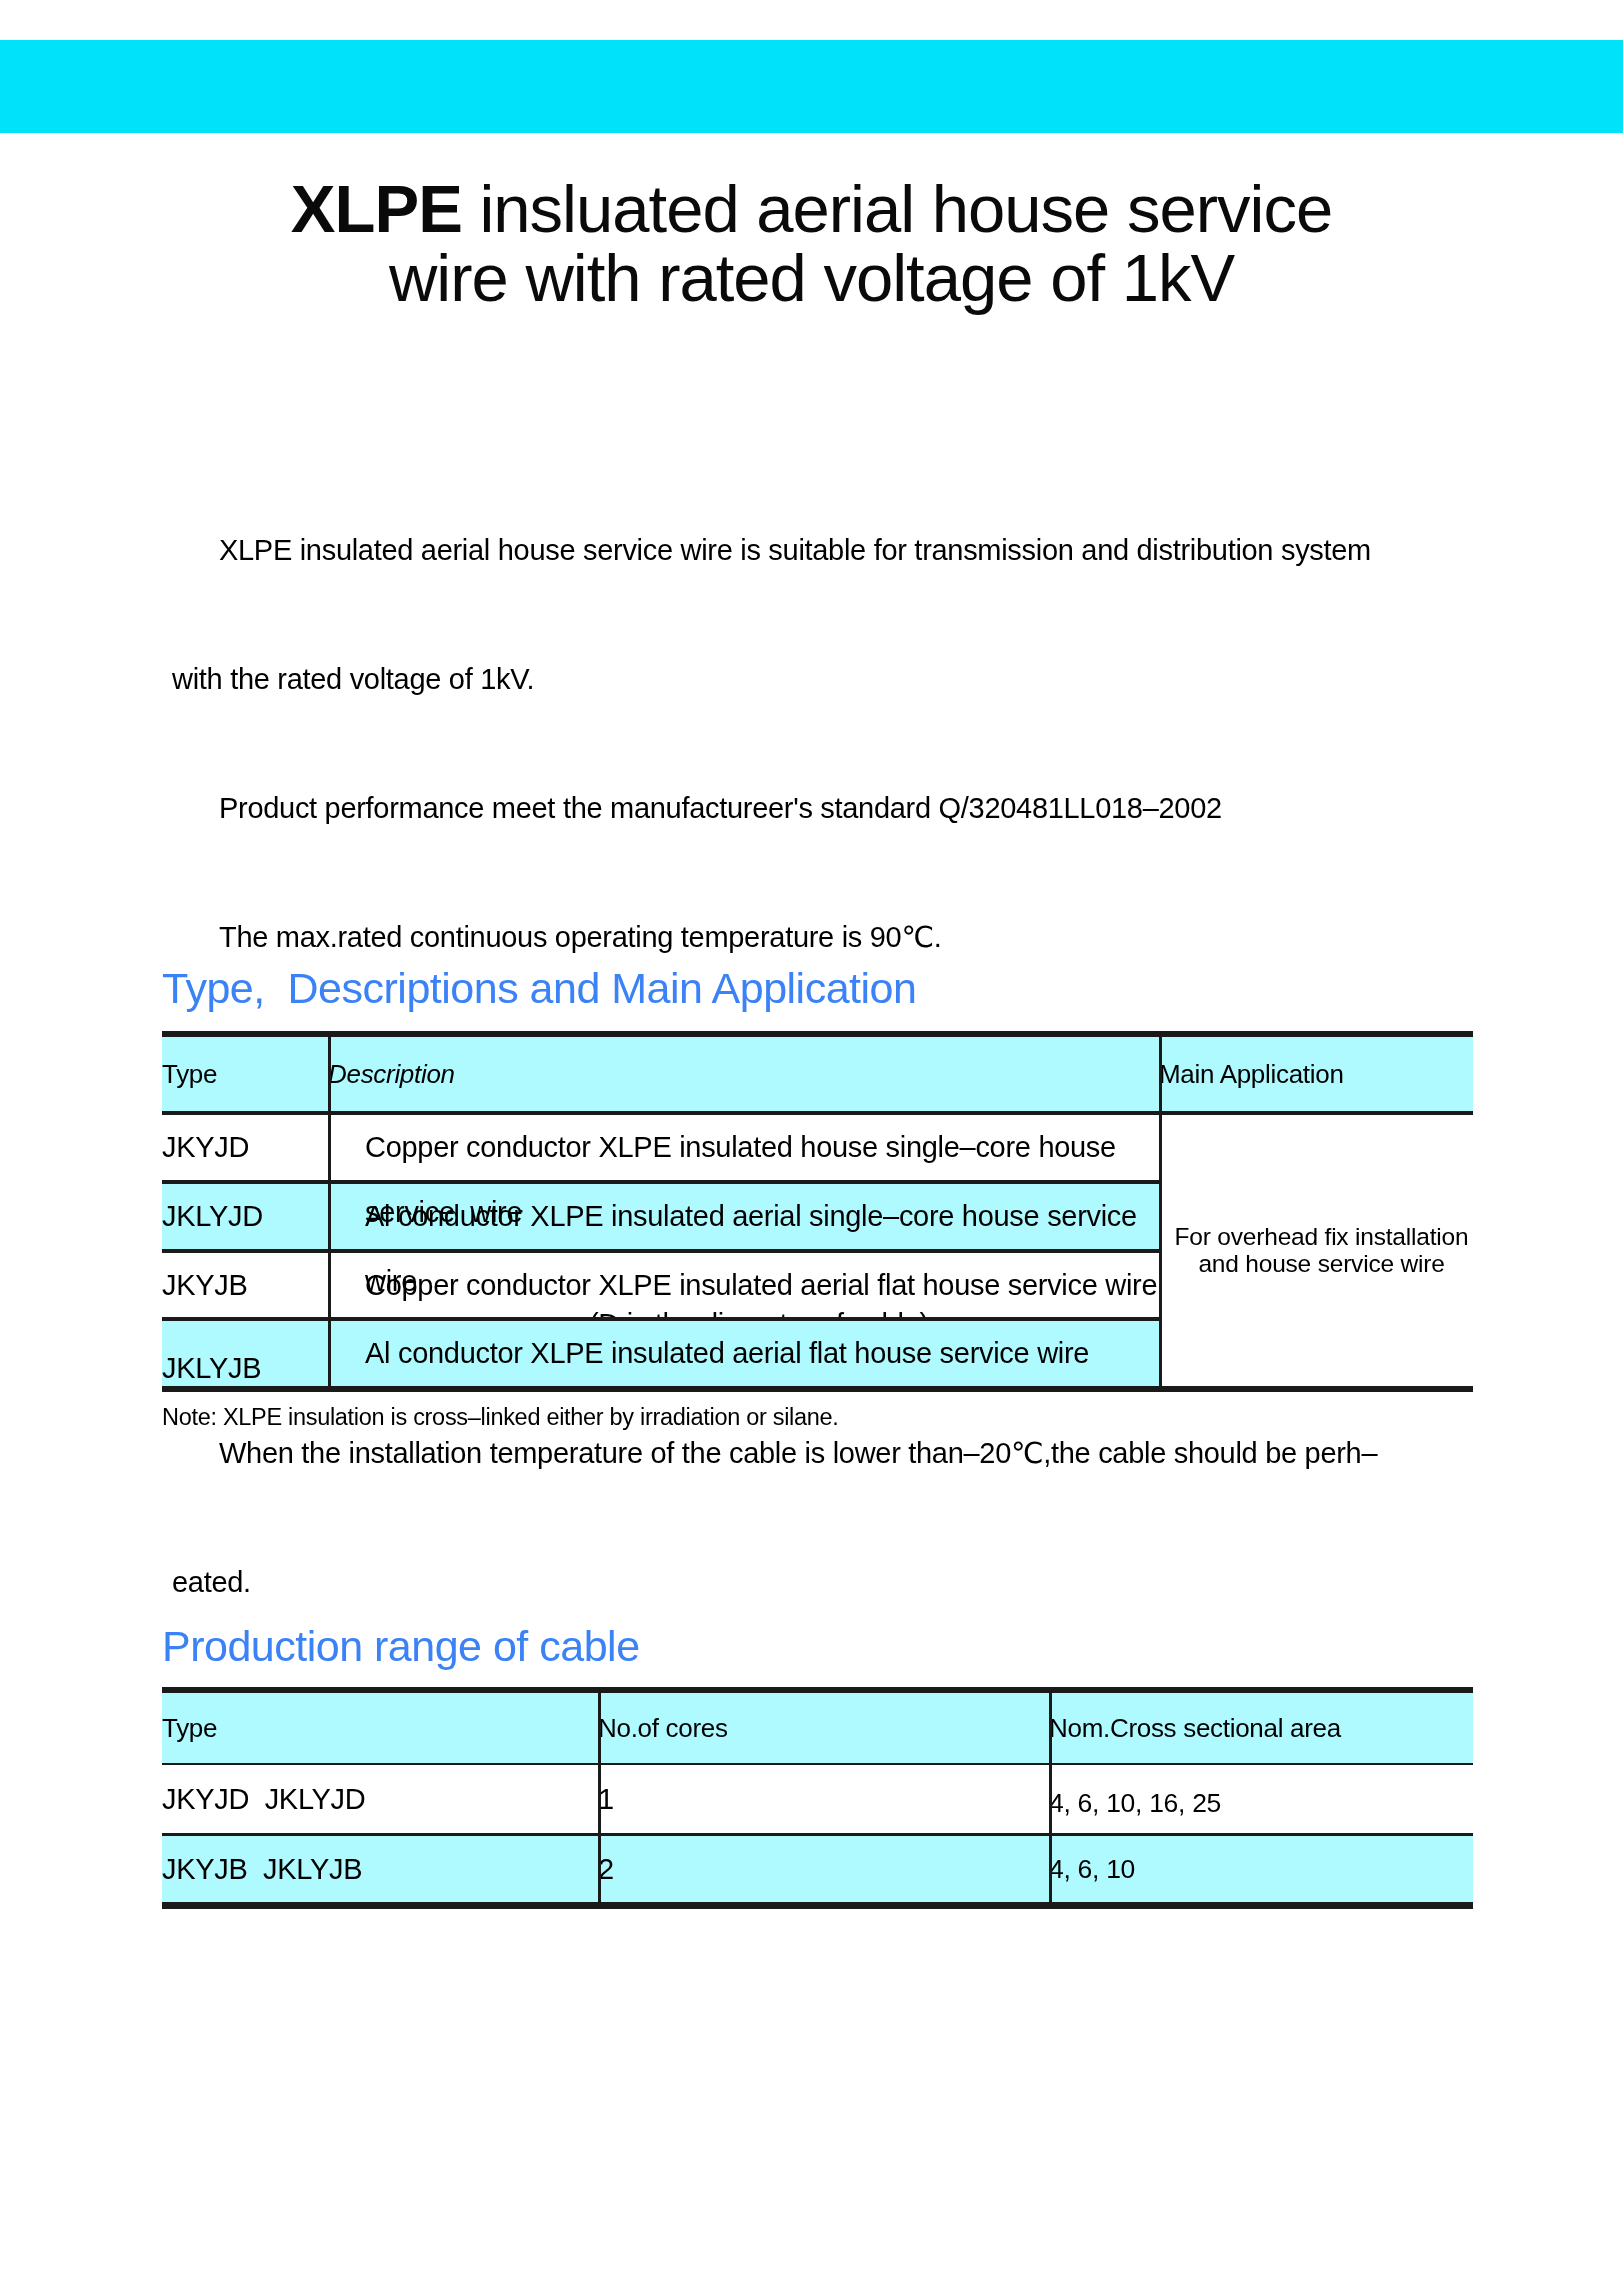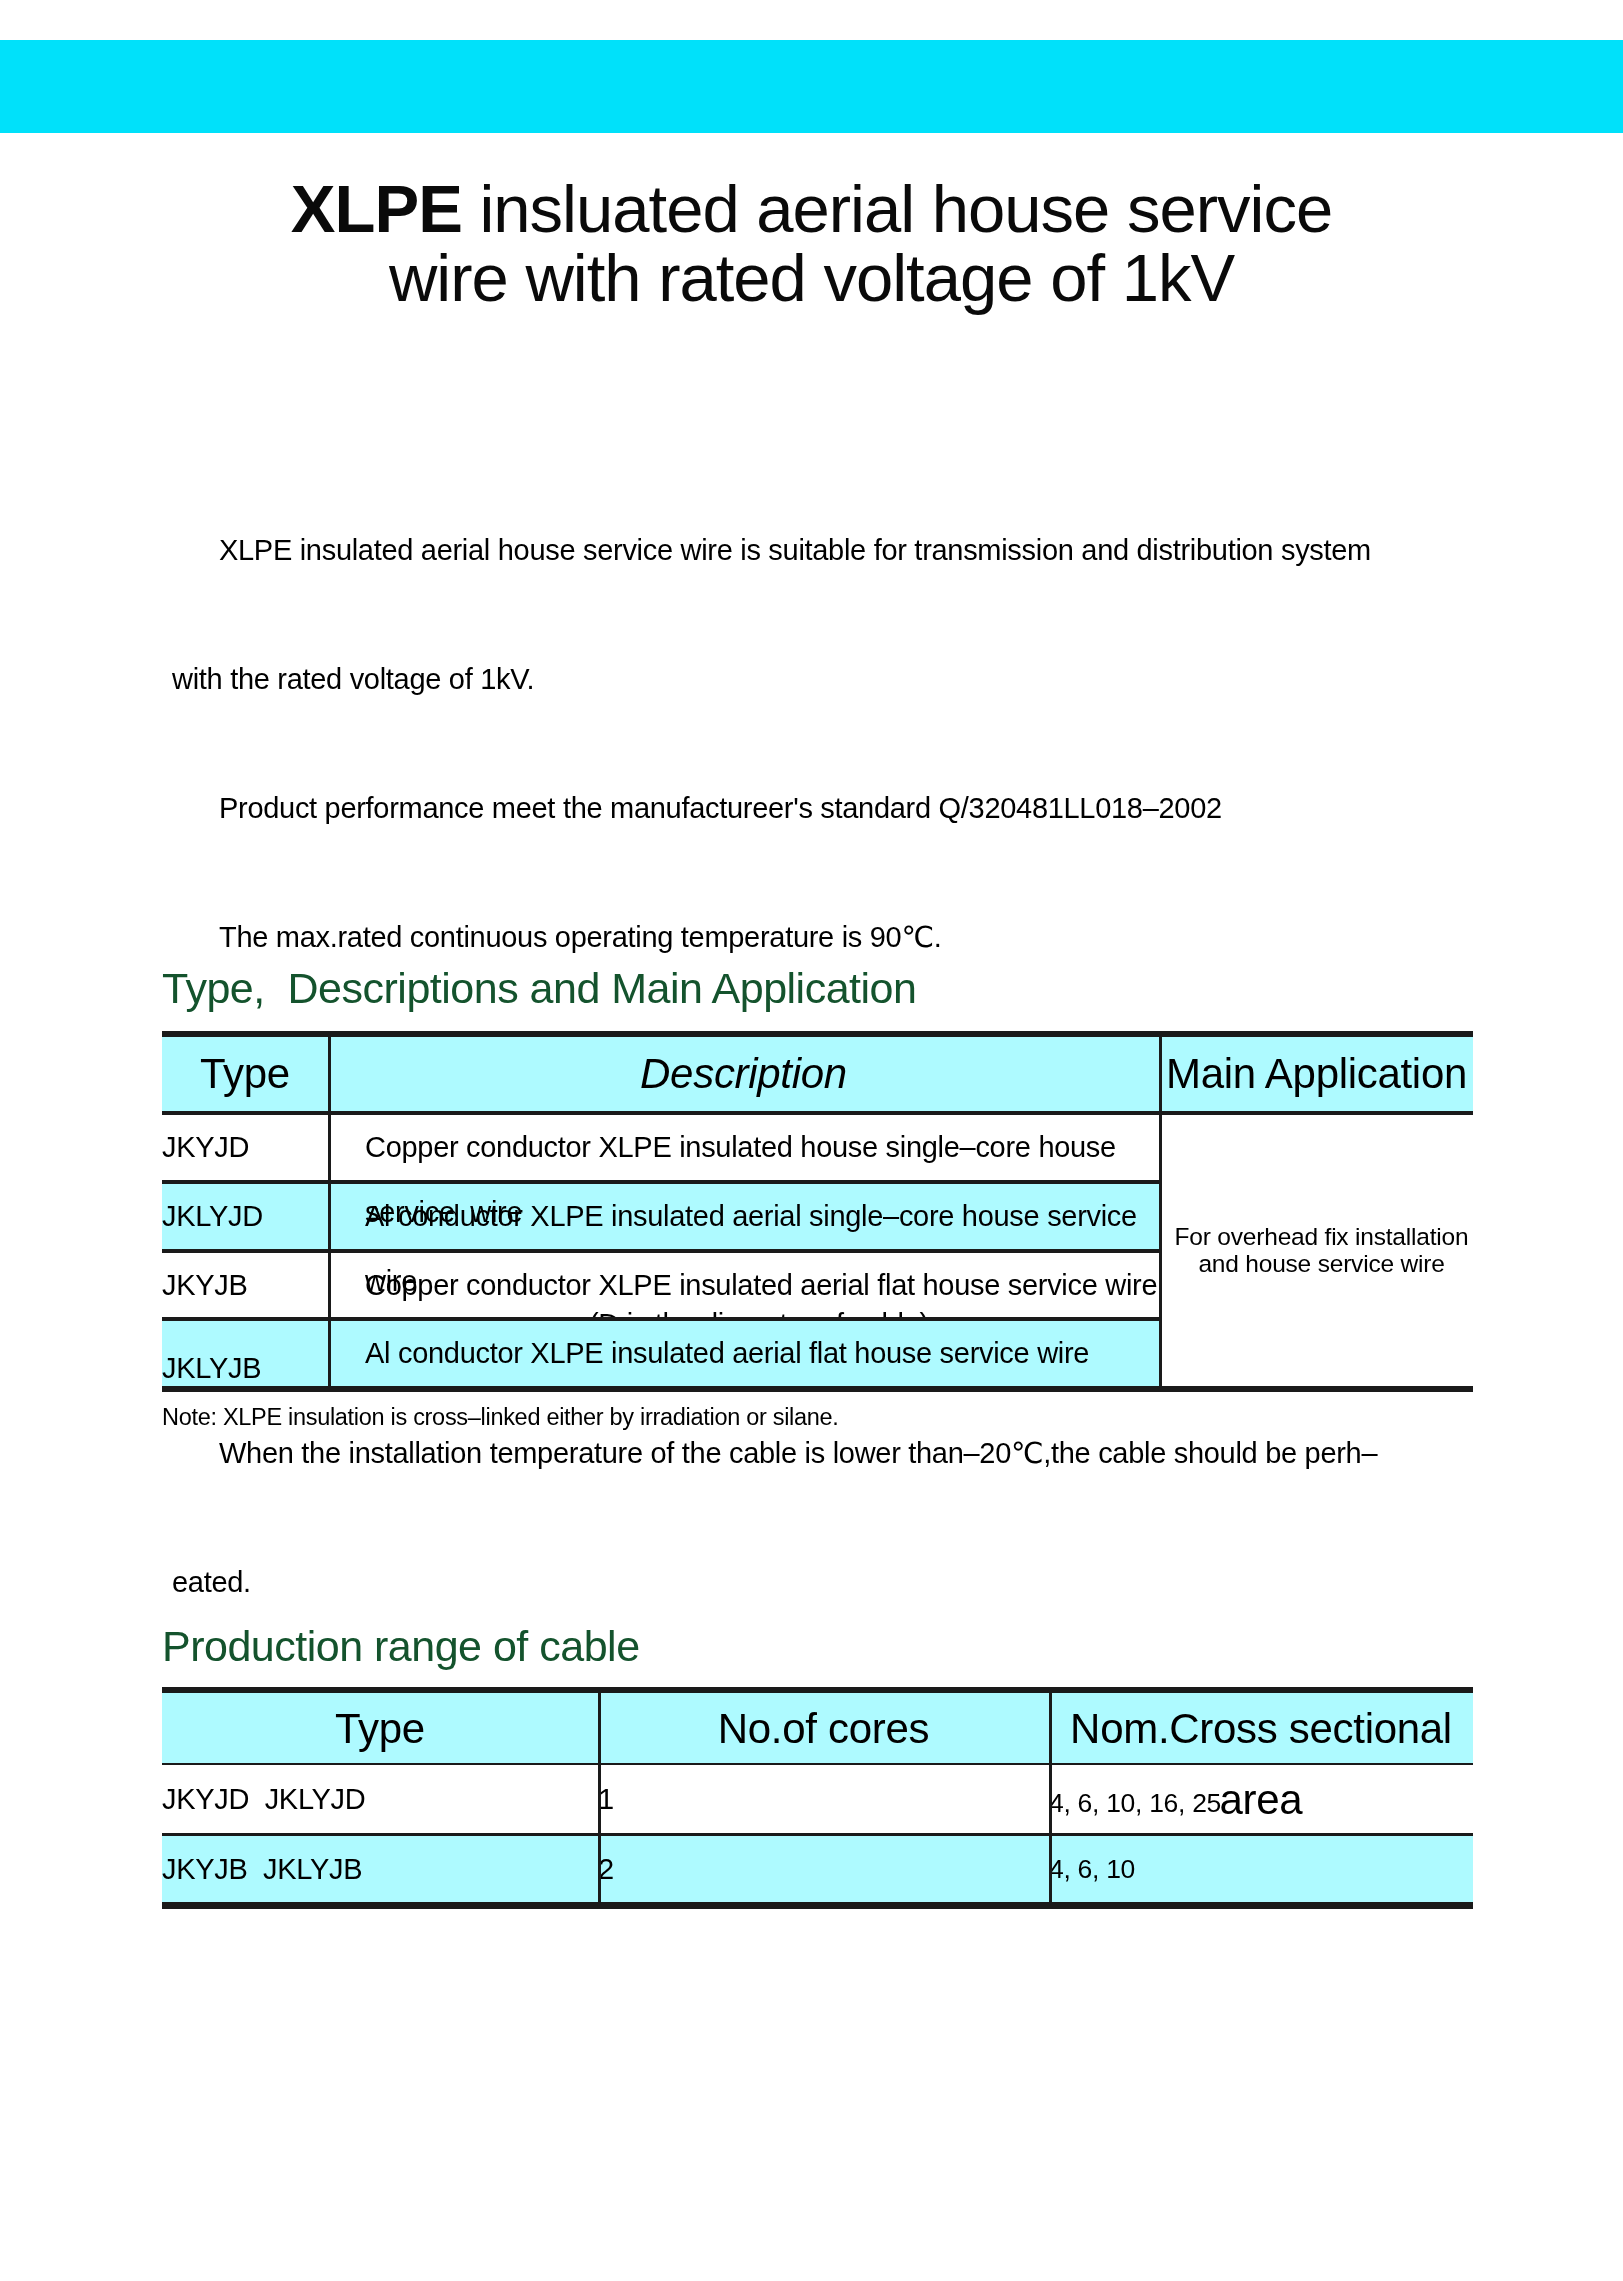--- a/index.html
+++ b/index.html
@@ -16,31 +16,31 @@
   .title .tb{font-weight:bold;}
   .intro{
     position:absolute;left:172px;top:443px;width:1343px;
     font-size:29px;line-height:43px;white-space:pre-wrap;
   }
   .intro .ln{min-height:43px;}
   .intro .ind{padding-left:47px;}
   .intro .ctr{padding-left:417px;}
   .sec-heading{
     position:absolute;left:162px;font-size:43px;line-height:47px;
-    letter-spacing:-0.5px;white-space:pre-wrap;color:#14532d;
+    letter-spacing:-0.5px;white-space:pre-wrap;color:#3b82f6;
   }
   #h1{top:965px;}
   #h2{top:1623px;}
   .tbl{position:absolute;left:162px;width:1311px;}
   #table1{top:1031px;height:361px;}
   #table2{top:1687px;height:222px;}
   .abs{position:absolute;}
   .bar{background:#1a1a1a;}
   .cyan{background:#aefaff;}
-  .hlabel{font-size:42px;text-align:center;position:absolute;}
+  .hlabel{font-size:26px;text-align:left;position:absolute;}
   .cell{font-size:29px;position:absolute;white-space:pre-wrap;}
   .cell.c{}
   .note{
     position:absolute;left:162px;top:1403px;font-size:23.5px;line-height:29px;
     white-space:pre-wrap;
   }
   .mainapp{
     position:absolute;font-size:24.5px;line-height:26.5px;letter-spacing:-0.2px;
   }
   .area-cell{font-size:26.5px;}

